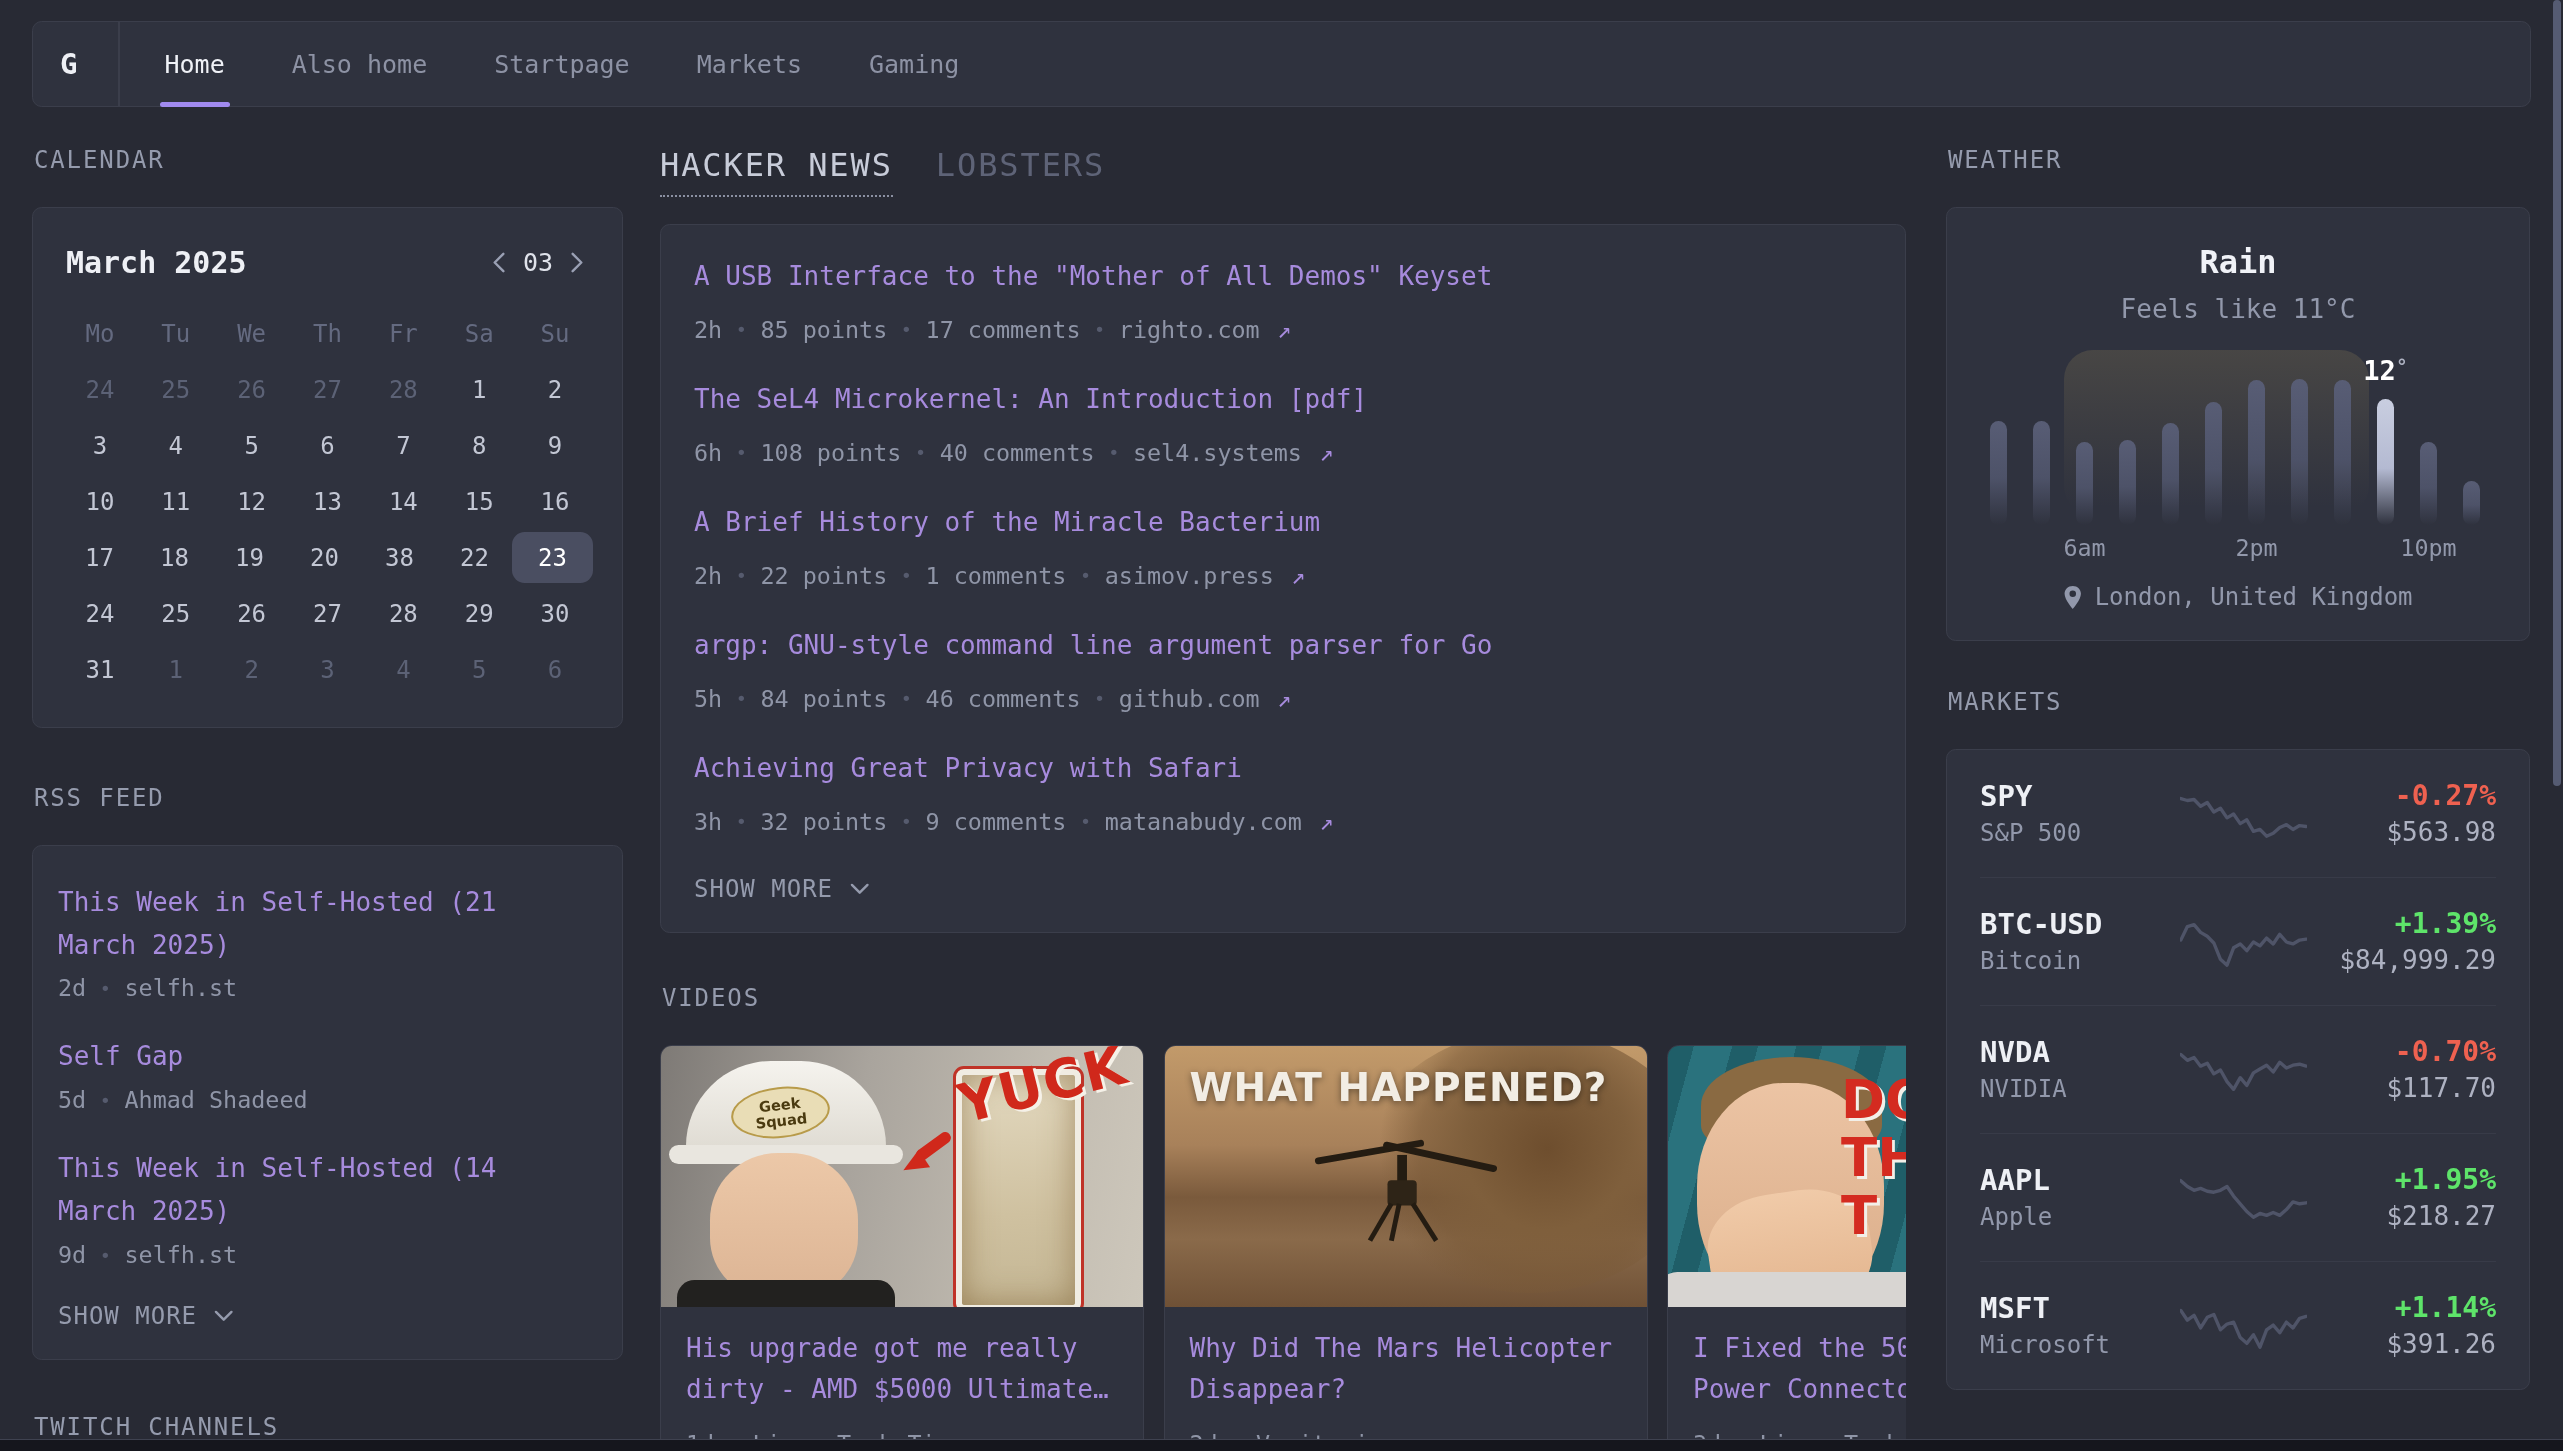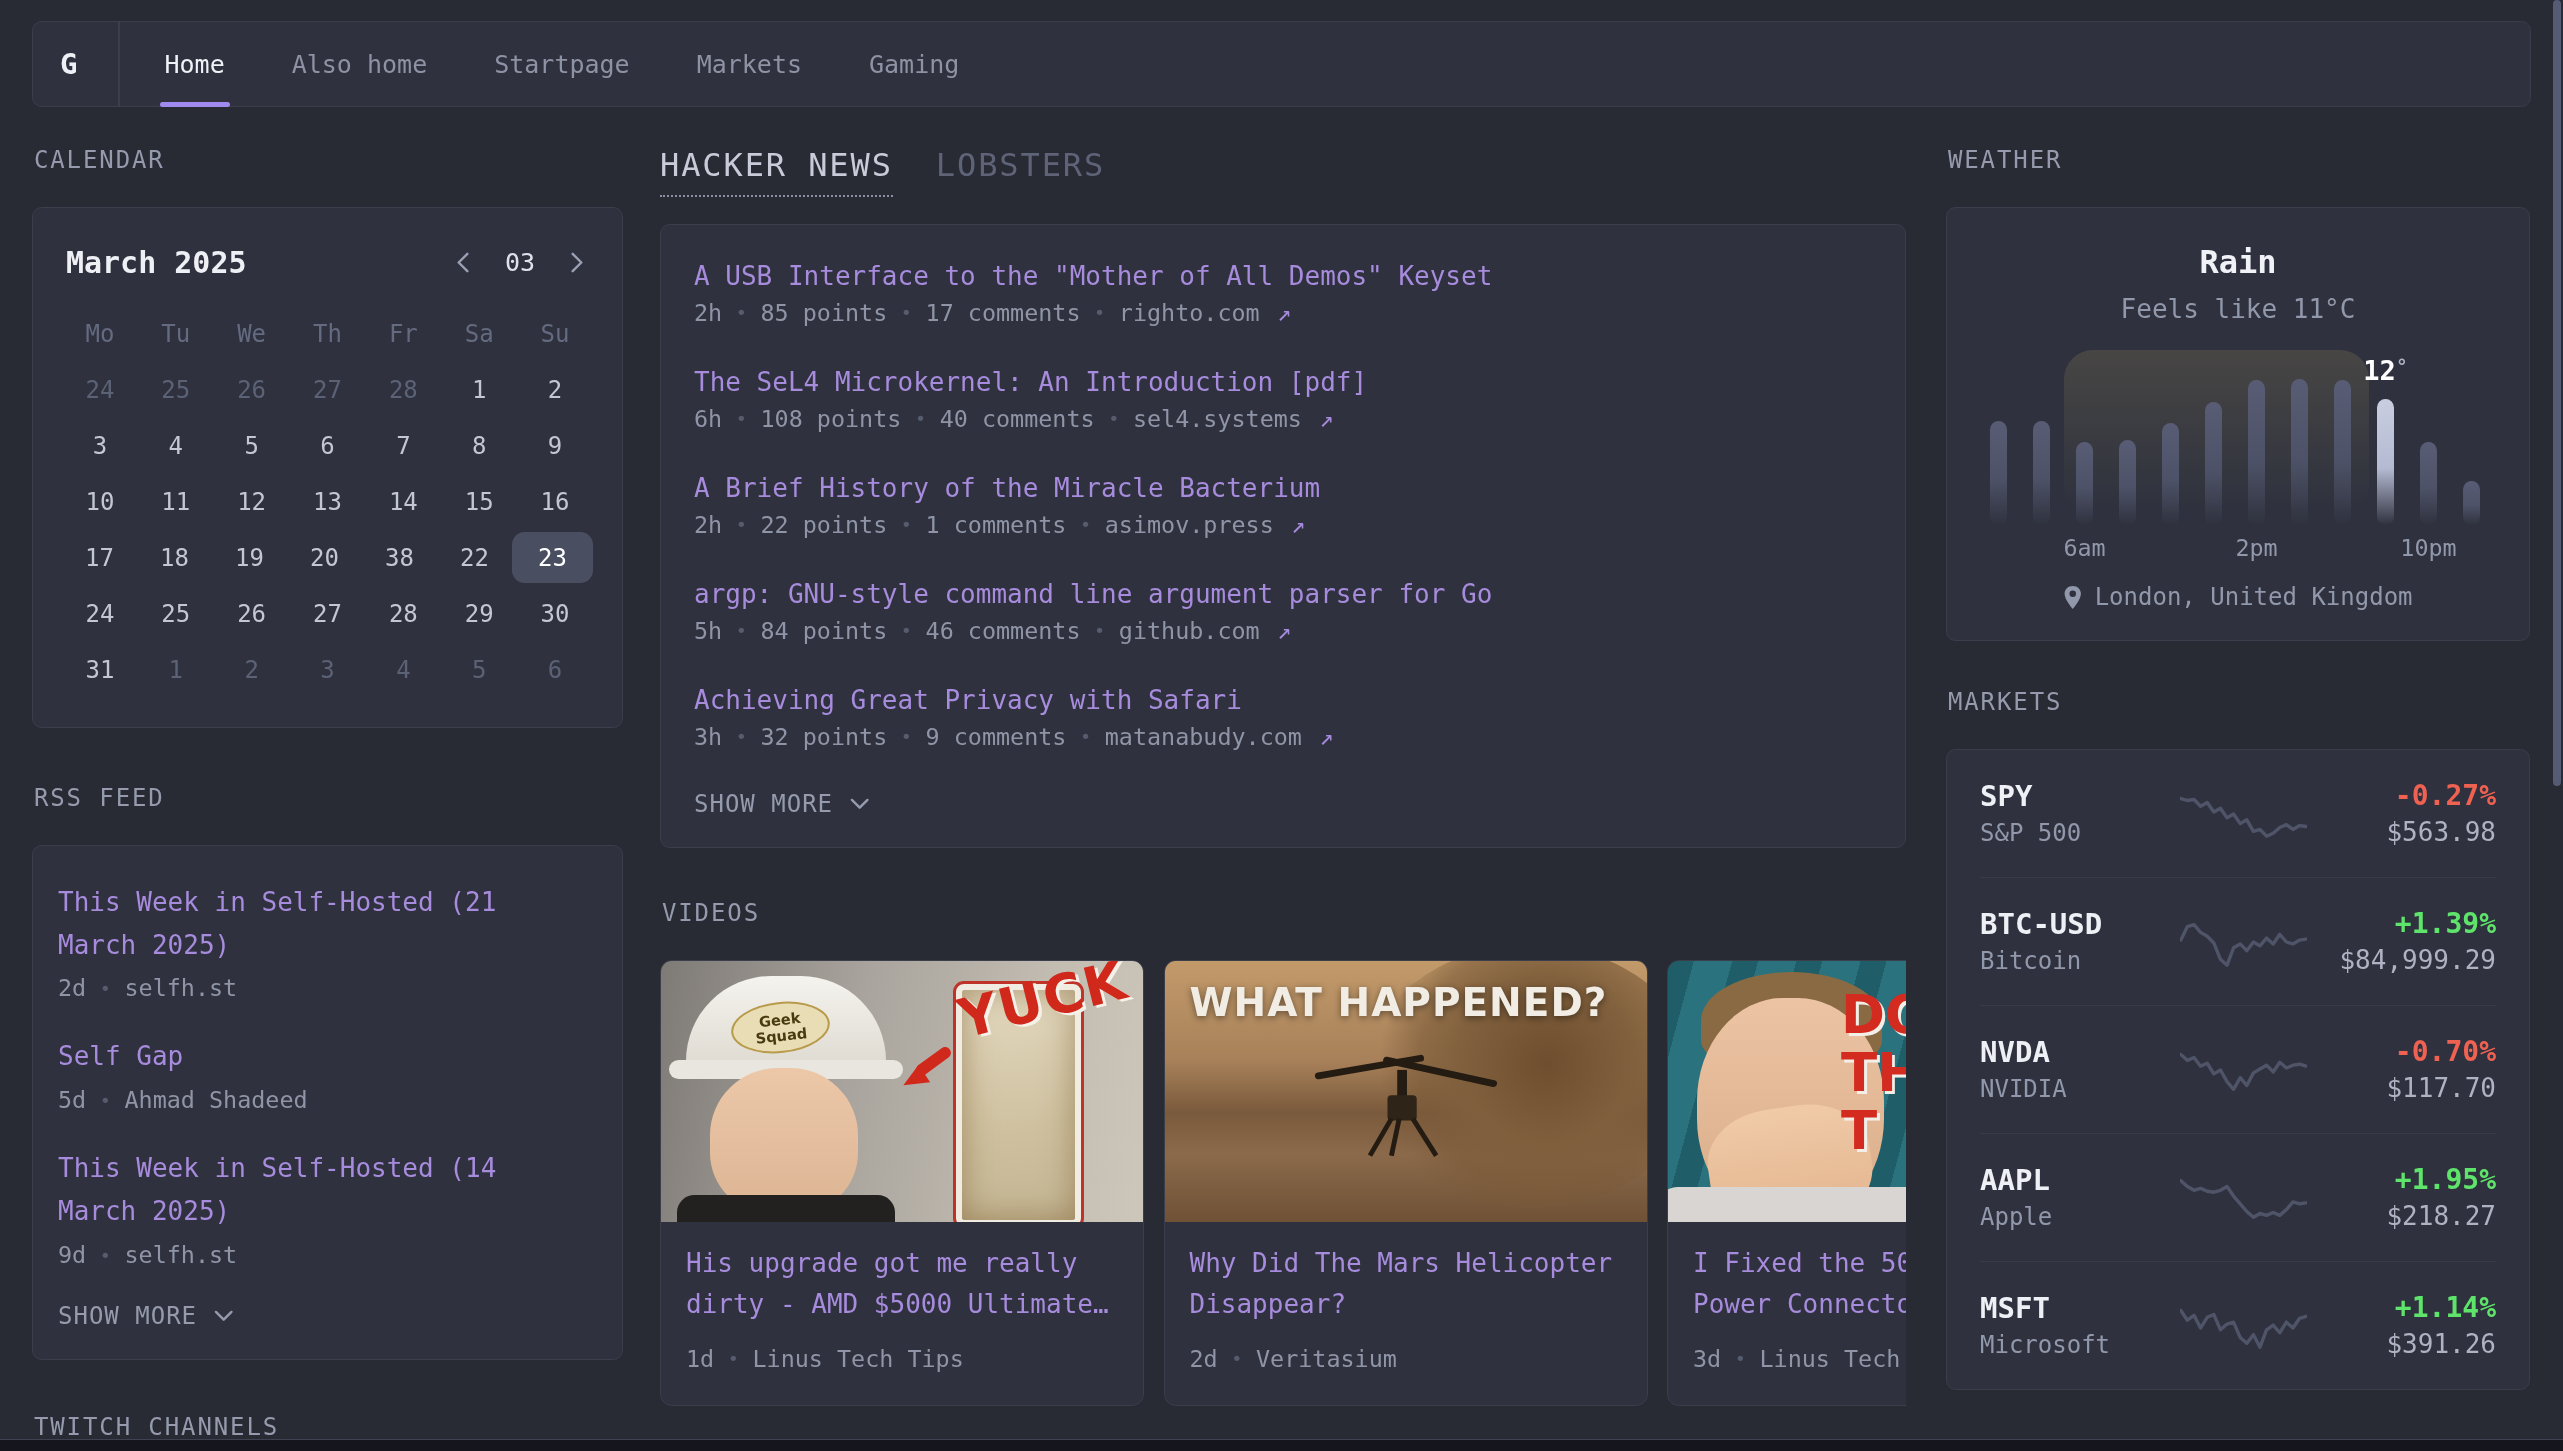--- a/index.html
+++ b/index.html
@@ -23,21 +23,21 @@
   
   .col{position:absolute;top:146px}
   #col-left{left:32px;width:591px}
   #col-center{left:660px;width:1246px}
   #col-right{left:1946px;width:584px}
 
   
   #calendar-card{padding:37px 29px 29px}
   .cal-header{display:flex;align-items:center;justify-content:space-between;padding:0 3.9px}
   .cal-month{font-size:30px;font-weight:700;color:#eef0f5}
-  .cal-controls{display:flex;align-items:center;gap:29px}
+  .cal-controls{display:flex;align-items:center;gap:11px}
   .cal-num{font-size:25px;color:#dfe2ea}
   .chev{cursor:pointer;display:flex;align-items:center}
   .cal-weekdays,.cal-week{display:grid;grid-template-columns:repeat(7,1fr)}
   .cal-weekdays{margin-top:37px}
   .cal-wd{height:33px;display:flex;align-items:center;justify-content:center;font-size:24px;color:#646a80}
   .cal-weeks{margin-top:11.7px}
   .cal-day{height:56px;display:flex;align-items:center;justify-content:center;font-size:24px;color:#c3c7d4}
   .cal-day.dim{color:#5c6276}
   .today-box{background:#4a4e61;color:#ffffff;width:81px;height:51px;border-radius:12.7px;display:flex;align-items:center;justify-content:center}
 
@@ -56,21 +56,21 @@
 
   #twitch-section{margin-top:53px}
 
   
   .news-tabs{display:flex;gap:43px;align-items:flex-end}
   .news-tab{font-size:32px;letter-spacing:1.9px;color:#5e6377;cursor:pointer;padding-bottom:10.7px;border-bottom:2.9px dotted transparent}
   .news-tab.active{color:#c8ccd9;border-bottom:2.9px dotted #8b90a2}
   #news-card{margin-top:27px;padding:35px 33px 29px}
   .news-item{margin-bottom:39px}
   .news-title{font-size:26px;line-height:33px}
-  .news-item .meta-row{margin-top:6px}
+  .news-item .meta-row{margin-top:23px}
 
   #videos-section{margin-top:51px}
   #videos-row{display:flex;gap:19.5px;overflow:hidden;width:1246px}
   .video-card{flex:0 0 484px;height:446px;border-radius:11.7px;overflow:hidden;background:#2f323e;border:1.5px solid #3b3e4b;box-sizing:border-box;cursor:pointer}
   .thumb{height:261px;position:relative;overflow:hidden}
   .video-body{padding:21.4px 25px}
   .video-title{font-size:26px;line-height:41px;white-space:nowrap}
   .video-meta{margin-top:19.5px}
 
   

